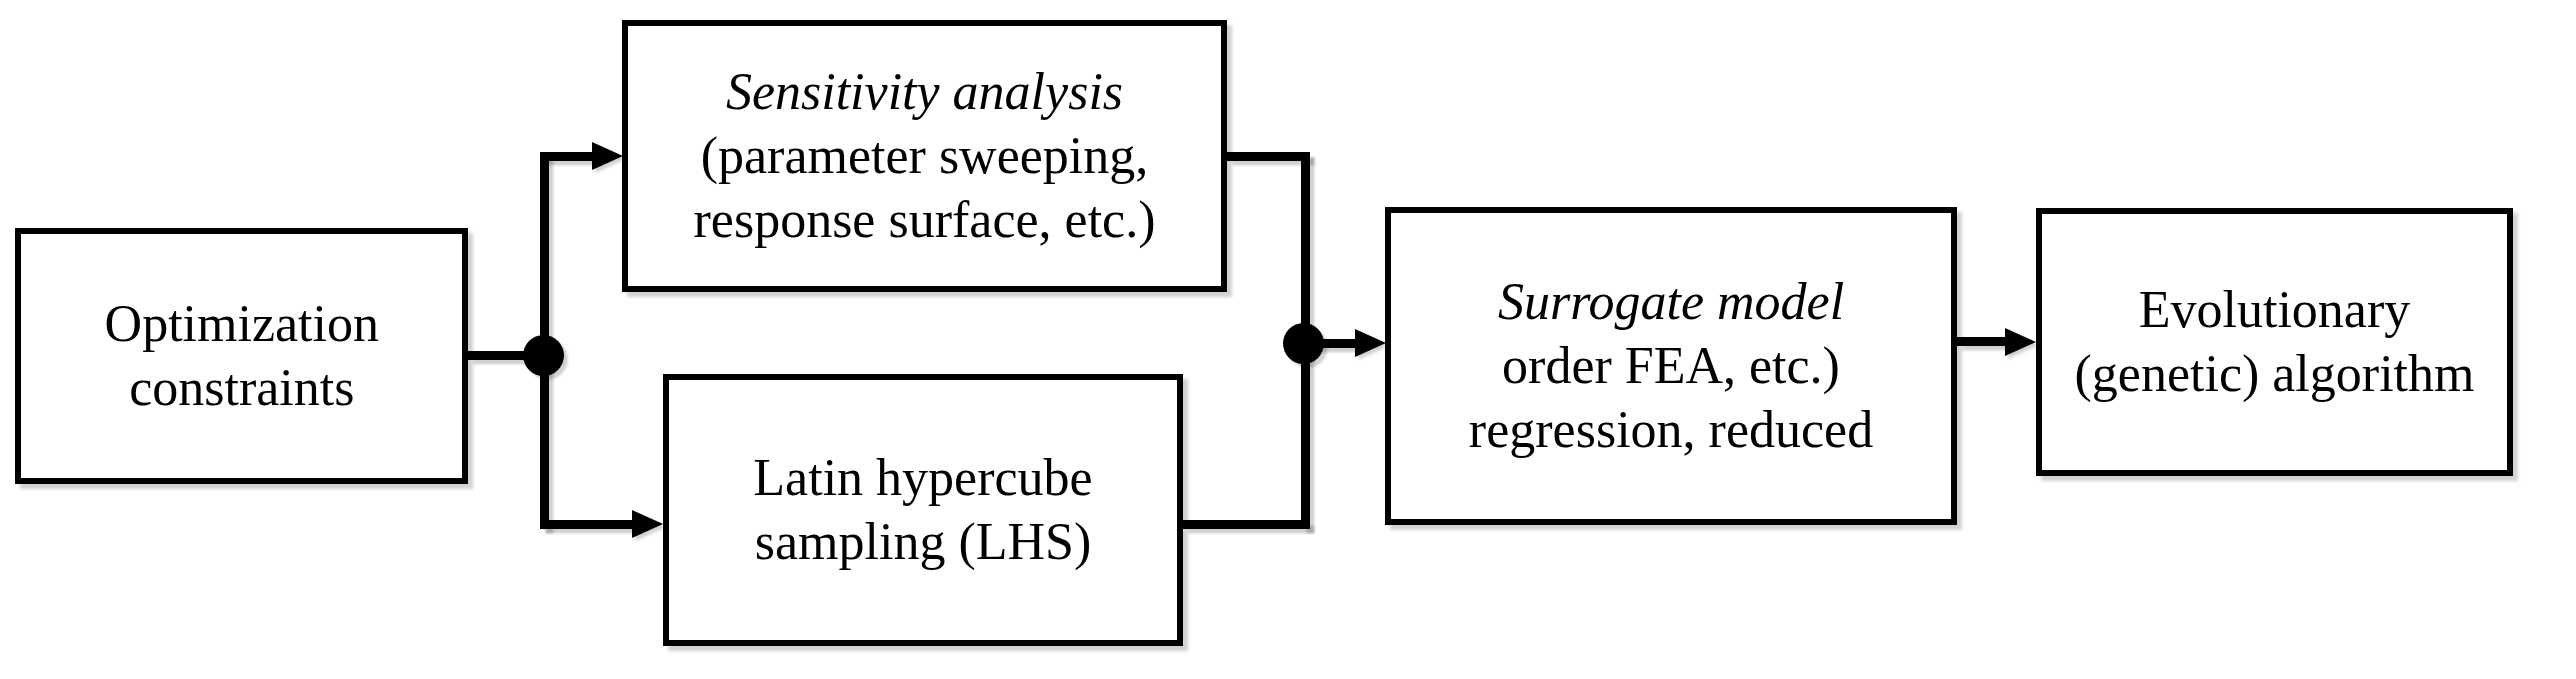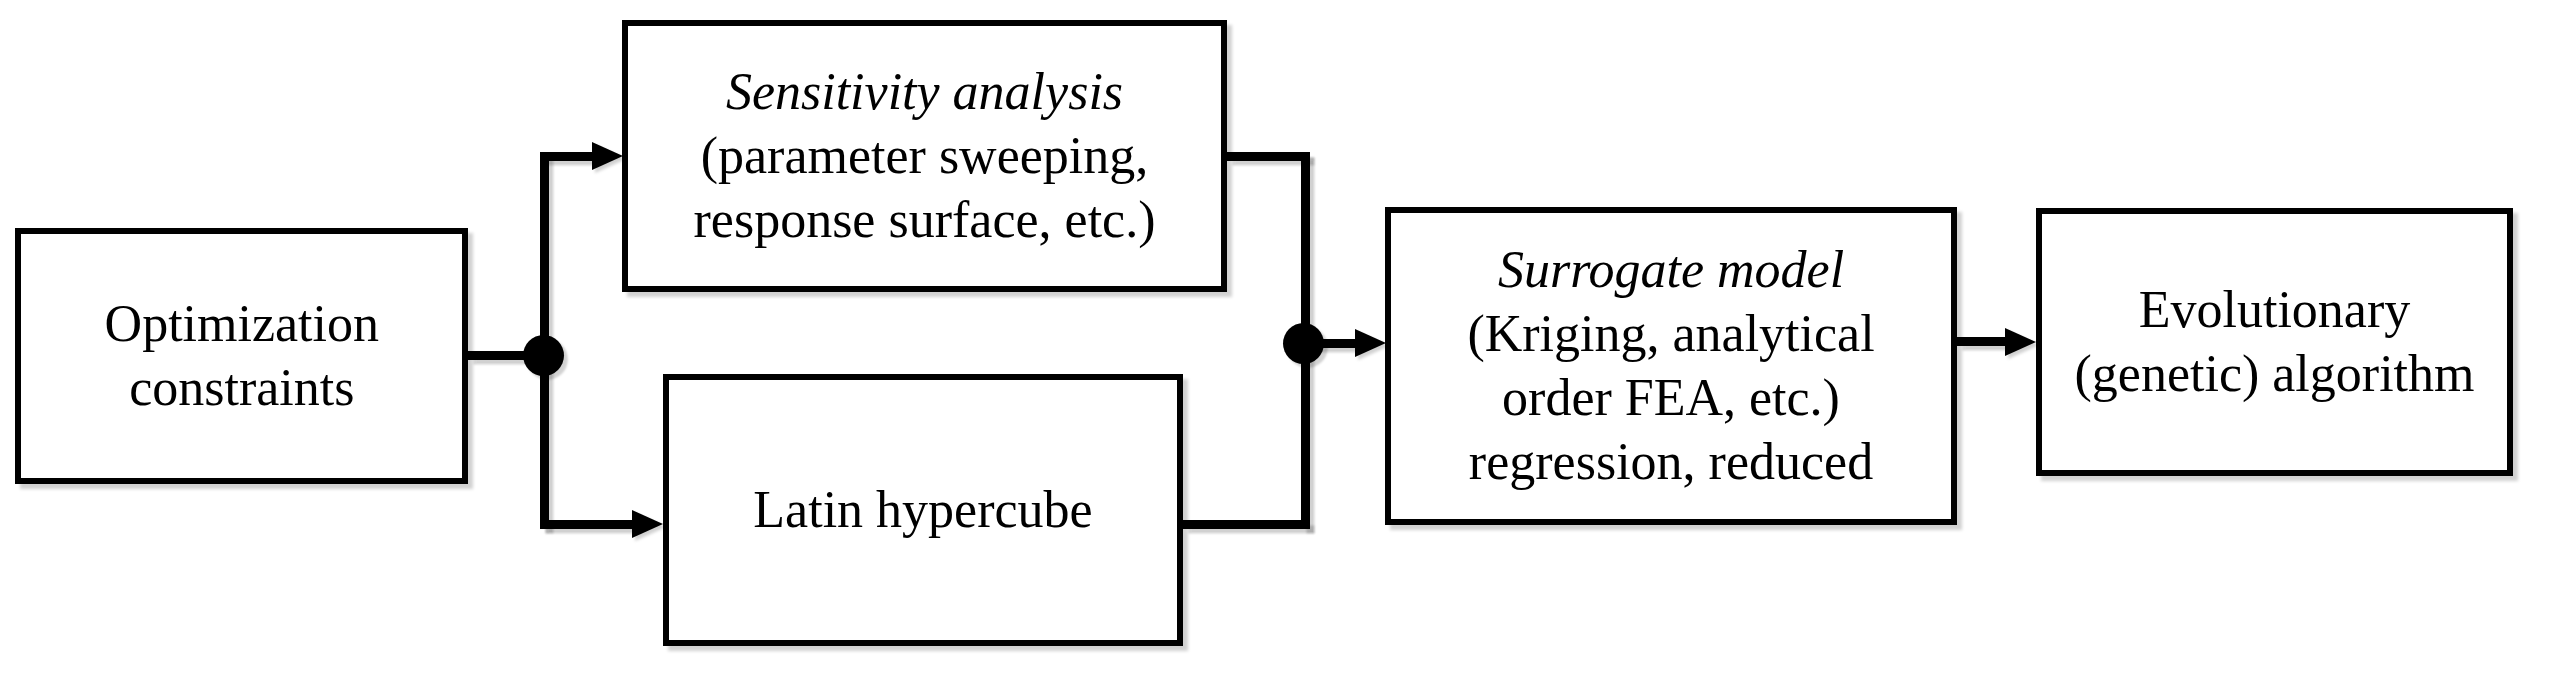--- a/index.html
+++ b/index.html
@@ -101,25 +101,25 @@
   </div>
 
   <div class="node" id="node-sensitivity">
     <div class="tline em">Sensitivity analysis</div>
     <div class="tline">(parameter sweeping,</div>
     <div class="tline">response surface, etc.)</div>
   </div>
 
   <div class="node" id="node-lhs">
     <div class="tline">Latin hypercube</div>
+    <div class="tline">sampling (LHS)</div>
   </div>
 
   <div class="node" id="node-surrogate">
     <div class="tline em">Surrogate model</div>
-    <div class="tline">(Kriging, analytical</div>
     <div class="tline">order FEA, etc.)</div>
     <div class="tline">regression, reduced</div>
   </div>
 
   <div class="node" id="node-evolutionary">
     <div class="tline">Evolutionary</div>
     <div class="tline">(genetic) algorithm</div>
   </div>
 
   <div class="conn" id="edge-opt-out"></div>

